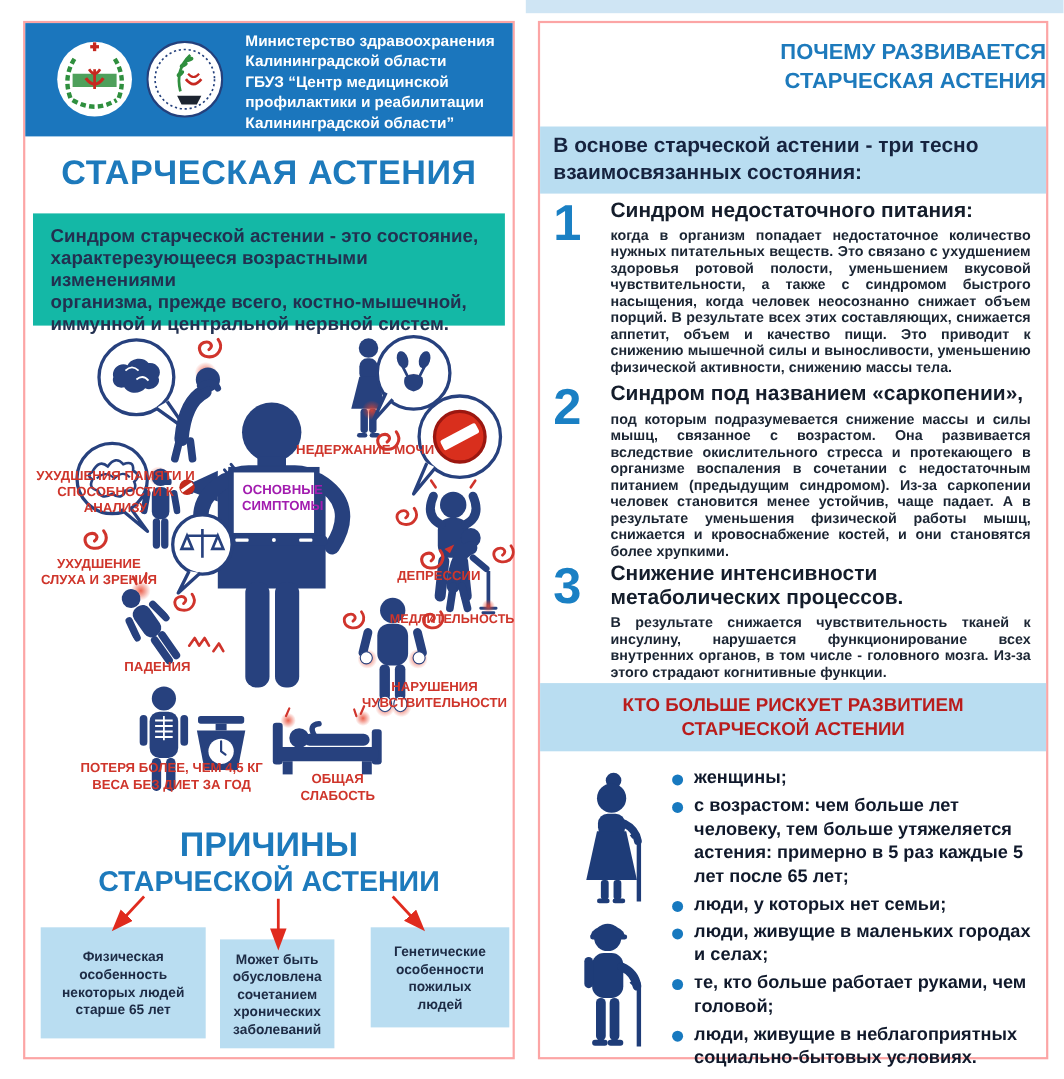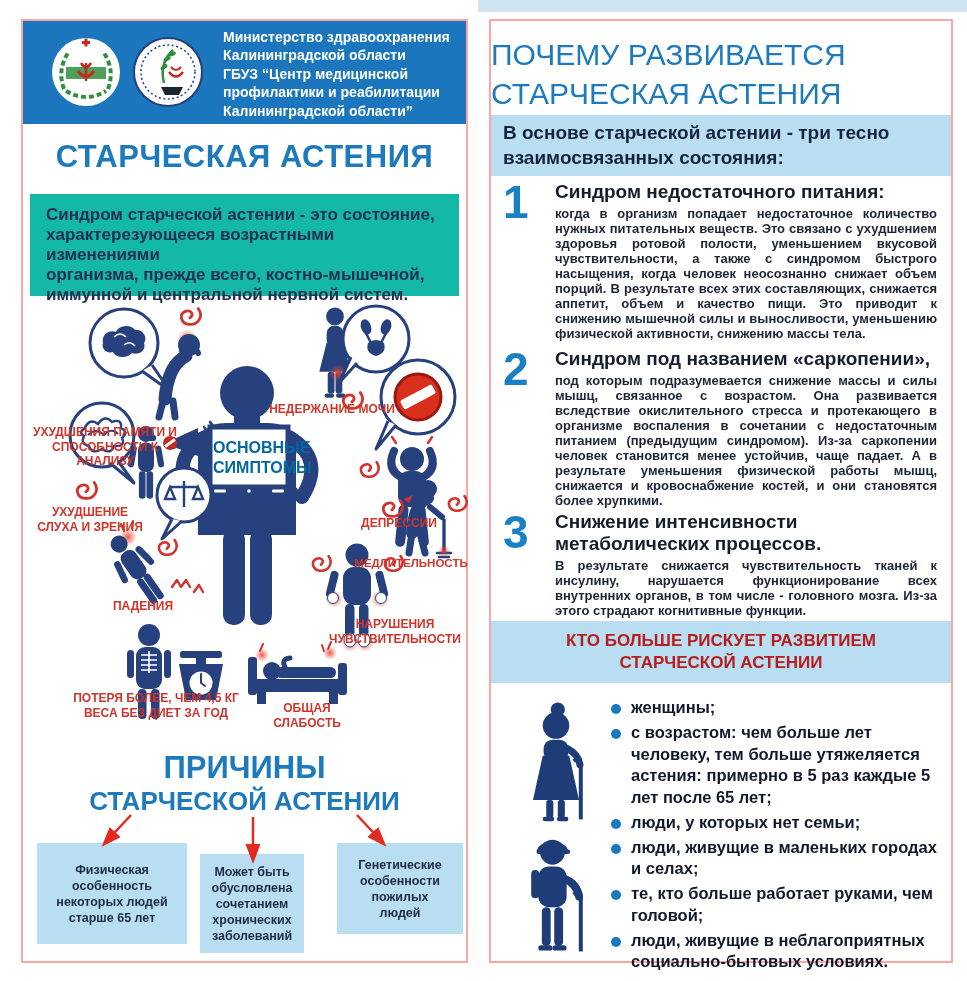--- a/index.html
+++ b/index.html
@@ -25,32 +25,32 @@
   .sym-label { position:absolute; color:#cf352b; font-weight:800; font-size:12px; line-height:1.22; text-align:center; white-space:pre-line; }
   .sym-0 { left:2px;   top:80px;  width:158px;margin-top:46px; }
   .sym-1 { left:244px; top:103px; width:128px; }
   .sym-2 { left:2px;   top:206px; width:128px; }
   .sym-3 { left:320px; top:206px; width:110px;margin-top:11px; }
   .sym-4 { left:60px;  top:300px; width:118px; }
   .sym-5 { left:330px; top:257px; width:114px; font-size:11.5px; }
   .sym-6 { left:300px; top:318px; width:142px; }
   .sym-7 { left:18px;  top:392px; width:228px; }
   .sym-8 { left:224px; top:402px; width:118px; }
-  .central-label { position:absolute; left:189px; top:139px; width:88px; text-align:center; color:#0369a1; font-weight:800; font-size:16px; line-height:1.25; white-space:pre-line; }
+  .central-label { position:absolute; left:189px; top:139px; width:88px; text-align:center; color:#a21caf; font-weight:800; font-size:12px; line-height:1.25; white-space:pre-line; }
 
   .causes-title { position:absolute; left:0; right:0; top:728px; text-align:center; color:#1d7abc; font-weight:800; font-size:26px; line-height:1.2; white-space:pre-line; }
   .causes-title::first-line { font-size:31px; }
   .cause-arrows { position:absolute; left:0; top:792px; width:447px; height:60px; }
   .cause-box { position:absolute; background:#b9ddf1; color:#1d2b45; font-weight:700; font-size:12.5px; line-height:1.28; text-align:center; display:flex; align-items:center; justify-content:center; white-space:pre-line; }
   .cause-1 { left:14px;  top:822px; width:150px; height:101px; }
   .cause-2 { left:177px; top:833px; width:104px; height:99px; }
   .cause-3 { left:314px; top:822px; width:126px; height:91px; }
 
   
-  .right-title { position:absolute; left:0; right:0; top:14px; text-align:left; color:#1d7abc; font-weight:400; font-size:30px; line-height:1.3; white-space:pre-line; }
+  .right-title { position:absolute; left:0; right:0; top:14px; text-align:right; color:#1d7abc; font-weight:700; font-size:20px; line-height:1.3; white-space:pre-line; }
   .intro-band { position:absolute; left:0; right:0; top:94px; background:#b9ddf1; color:#16233f; font-weight:700; font-size:19px; line-height:1.3; padding:6px 12px; white-space:pre-line; }
   .item { position:absolute; left:0; right:6px; display:flex; padding:0 8px 0 12px; gap:8px; }
   .item-1 { top:160px; } .item-2 { top:327px; } .item-3 { top:490px; }
   .item-num { flex:0 0 44px; color:#1a80c4; font-weight:800; font-size:46px; line-height:.95; }
   .item-title { color:#141d2b; font-weight:800; font-size:19px; line-height:1.15; margin-bottom:3px; }
   .item-body { color:#1b2533; font-weight:700; font-size:13px; line-height:1.16; text-align:justify; }
   .risk-band { position:absolute; left:0; right:0; top:600px; background:#b9ddf1; color:#b91c1c; font-weight:800; font-size:17px; line-height:1.3; text-align:center; padding:9px 6px; white-space:pre-line; }
   .risk-area { position:absolute; left:10px; right:8px; top:664px; bottom:6px; display:flex; }
   .risk-figs { flex:0 0 110px; display:flex; flex-direction:column; align-items:center; gap:8px; padding-top:14px; }
   .risk-figs svg { width:100px; height:131px; }

